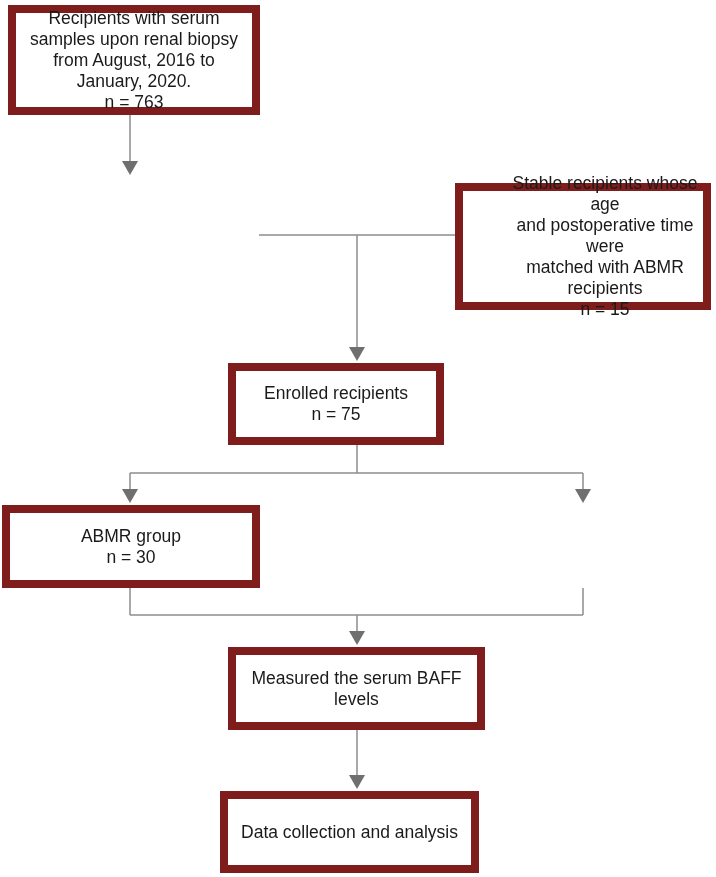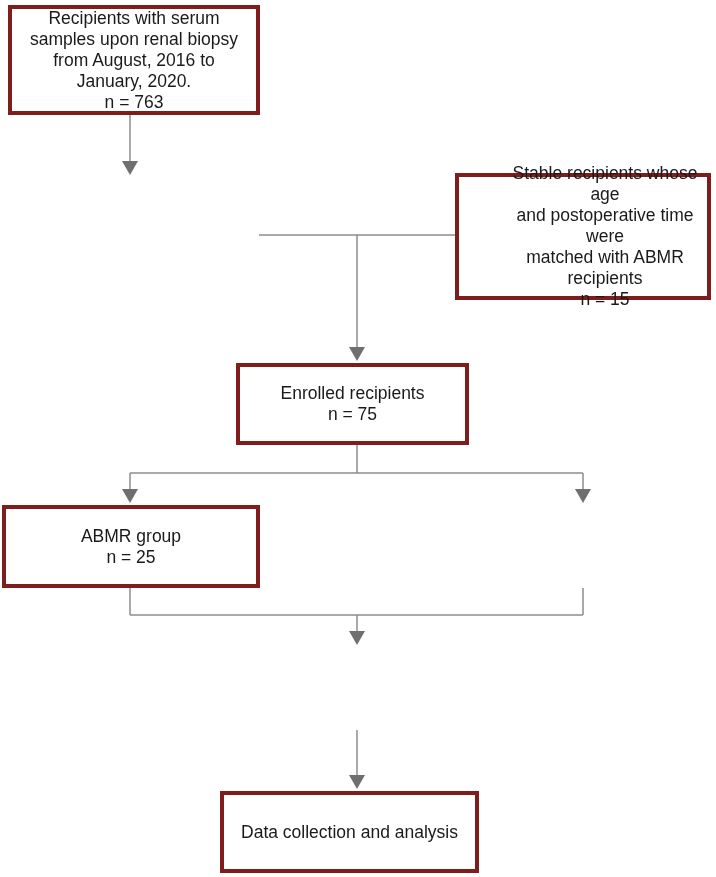--- a/index.html
+++ b/index.html
@@ -18,21 +18,21 @@
   .connectors {
     position: absolute;
     left: 0;
     top: 0;
     width: 716px;
     height: 877px;
   }
   .flow-box {
     position: absolute;
     box-sizing: border-box;
-    border: 4px solid #7f1d1d;
+    border: 8px solid #7f1d1d;
     background: #ffffff;
     display: flex;
     align-items: center;
     justify-content: center;
     text-align: center;
   }
   .flow-box .box-text {
     white-space: pre-line;
     font-size: 17.5px;
     line-height: 1.2;
@@ -82,37 +82,41 @@
 
   <div class="flow-box" style="left:8px; top:5px; width:252px; height:110px;">
     <span class="box-text">Recipients with serum
 samples upon renal biopsy
 from August, 2016 to
 January, 2020.
 n = 763</span>
   </div>
 
 
-  <div class="flow-box" style="left:455px; top:173px; width:256px; height:127px;padding-left:44px;">
+  <div class="flow-box" style="left:455px; top:183px; width:256px; height:127px;padding-left:44px;">
     <span class="box-text">Stable recipients whose age
 and postoperative time were
 matched with ABMR
 recipients
 n = 15</span>
   </div>
 
-  <div class="flow-box" style="left:228px; top:363px; width:233px; height:82px;margin-left:8px;">
+  <div class="flow-box" style="left:228px; top:363px; width:216px; height:82px;">
     <span class="box-text">Enrolled recipients
 n = 75</span>
   </div>
 
   <div class="flow-box" style="left:2px; top:505px; width:258px; height:83px;">
     <span class="box-text">ABMR group
-n = 25</span>
+n = 30</span>
   </div>
 
 
+  <div class="flow-box" style="left:228px; top:647px; width:257px; height:83px;">
+    <span class="box-text">Measured the serum BAFF
+levels</span>
+  </div>
 
   <div class="flow-box" style="left:220px; top:791px; width:259px; height:82px;">
     <span class="box-text">Data collection and analysis</span>
   </div>
 
 </div>
 
 </body></html>

